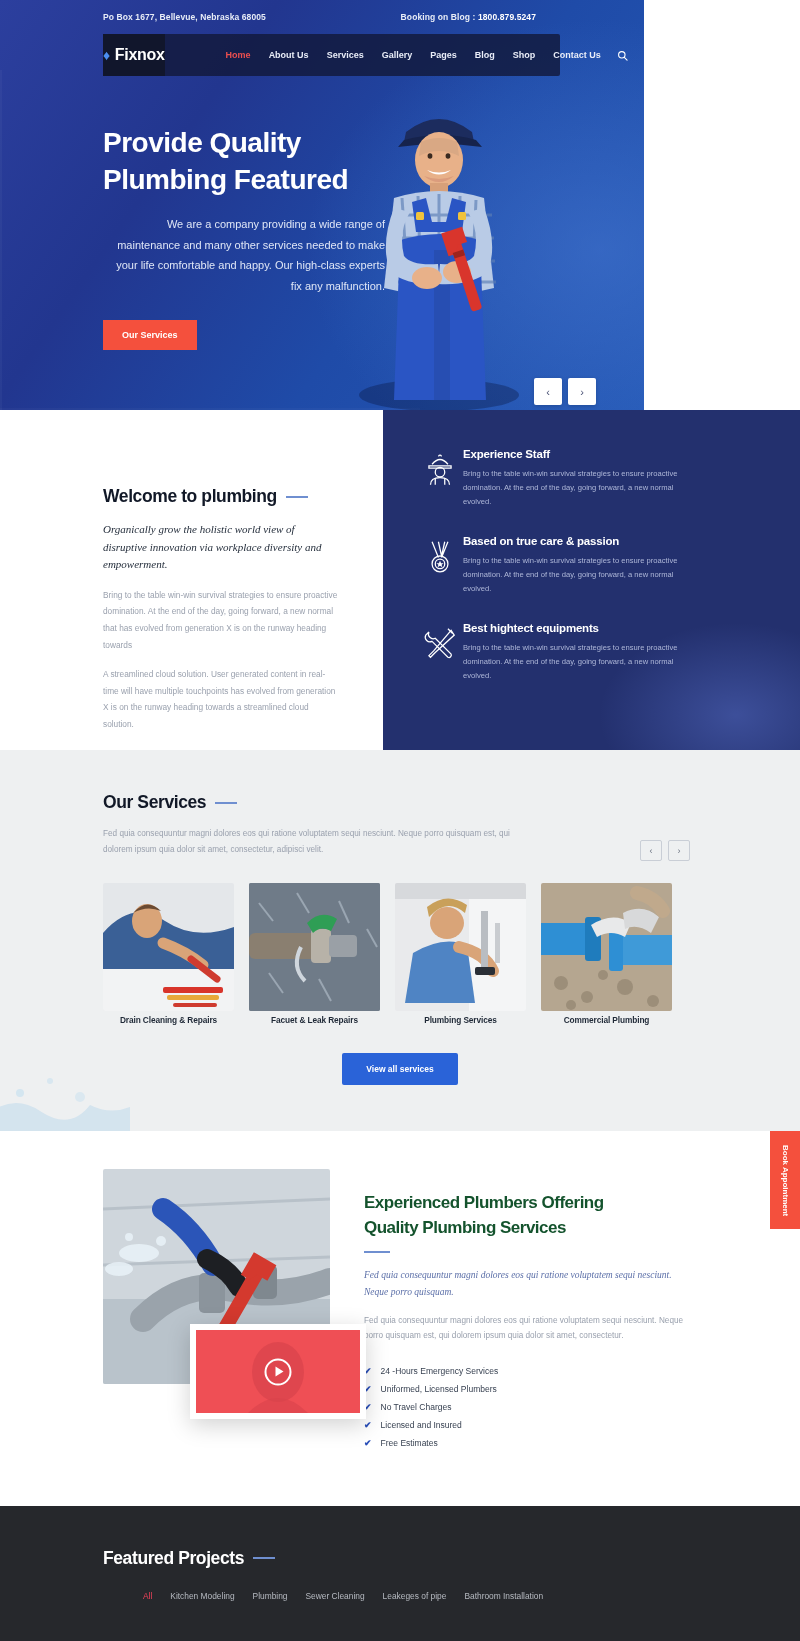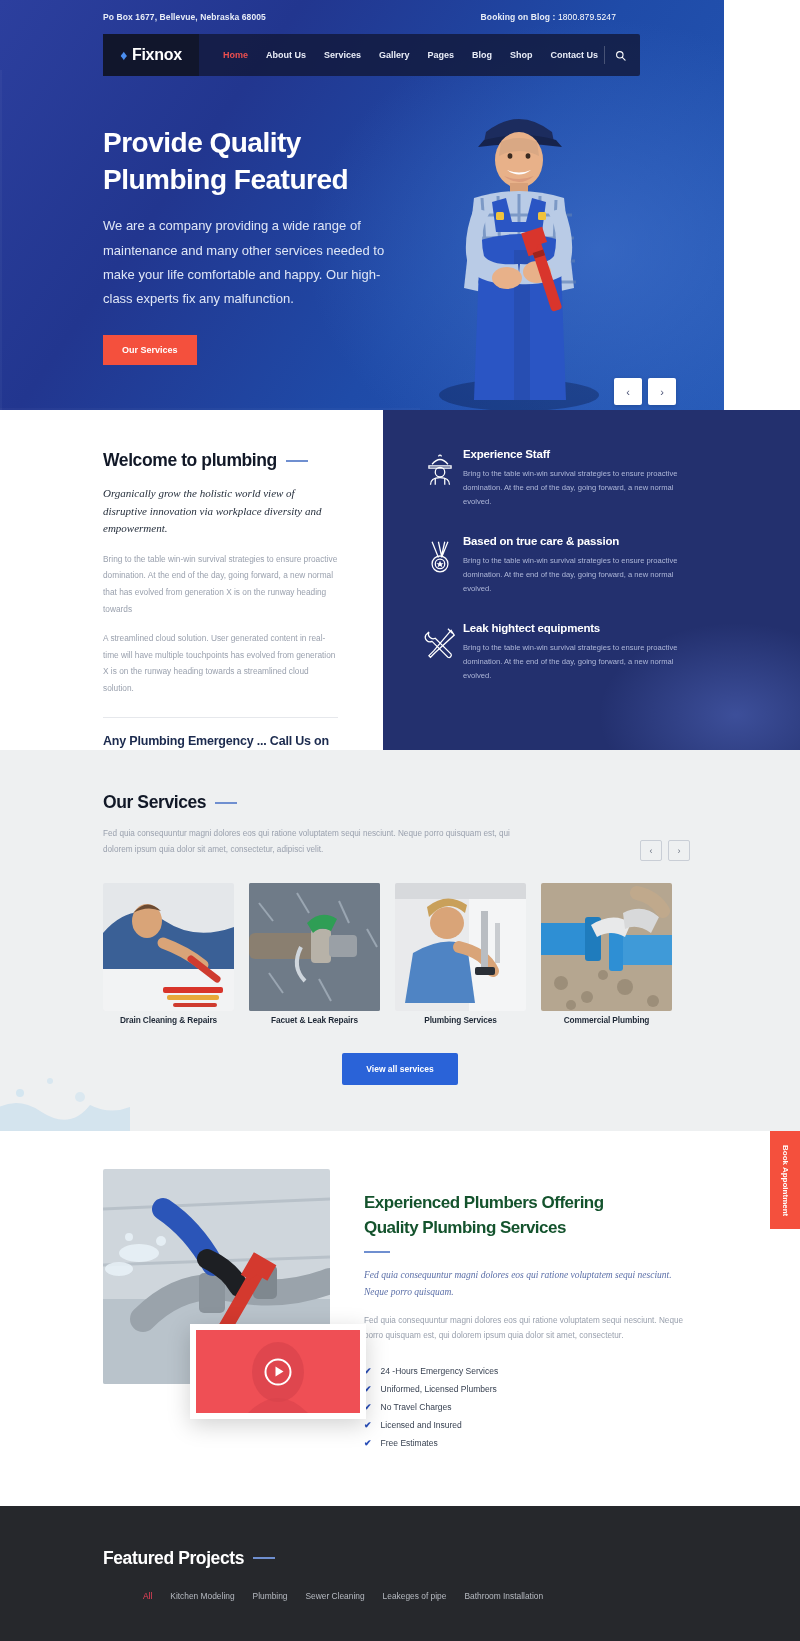--- a/index.html
+++ b/index.html
@@ -5,84 +5,84 @@
   * { box-sizing: border-box; margin: 0; padding: 0; }
   body {
     width: 800px; height: 1641px;
     font-family: "Liberation Sans", sans-serif;
     background: #fff; overflow: hidden; position: relative;
   }
   .page { width: 800px; position: relative; }
 
   
   .hero {
-    position: relative; height: 410px; width: 724px;
+    position: relative; height: 410px; width: 644px;
     background:
       radial-gradient(ellipse 420px 330px at 600px 250px, rgba(70,120,210,.55), rgba(70,120,210,0) 70%),
       linear-gradient(125deg, #2c3f9e 0%, #22368f 30%, #1f4ba8 62%, #2458b5 100%);
     overflow: hidden;
   }
   .hero::before {
     content: ""; position: absolute; left: 0; top: 70px; width: 420px; height: 340px;
     background:
       linear-gradient(90deg, rgba(255,255,255,.05) 0 2px, transparent 2px 60px),
       linear-gradient(0deg, rgba(255,255,255,.04) 0 2px, transparent 2px 70px);
     opacity: .7;
   }
   .topbar {
     position: relative; z-index: 5; height: 34px;
     display: flex; align-items: center; justify-content: space-between;
     padding: 0 108px 0 103px;
     font-size: 8.5px; font-weight: bold; color: #e7ecf7; letter-spacing: .1px;
   }
-  .topbar .call b { color: #fff; font-weight: normal; }
+  .topbar .call b { color: #fff; font-weight: bold; }
 
   .navwrap { position: relative; z-index: 5; padding: 0 84px 0 103px; }
   .nav {
     height: 42px; display: flex; align-items: stretch;
     background: rgba(17,24,56,.80); border-radius: 2px;
   }
   .brand {
     width: 100px; background: #11162c; display: flex; align-items: center; gap: 5px;
     justify-content: center; color: #fff; font-size: 16px; font-weight: bold;
     letter-spacing: -.3px;
   }
   .brand .drop { color: #4b8ef0; font-size: 14px; line-height: 1; }
-  .menu { flex: 1; display: flex; align-items: center; gap: 18px; padding-left: 24px;
+  .menu { flex: 1; display: flex; align-items: center; gap: 18px; padding-left: 61px;
           font-size: 9px; font-weight: bold; color: #e9edf8; }
   .menu .item { cursor: pointer; white-space: nowrap; }
   .menu .item.active { color: #ec4f4f; }
   .nav-sep { width: 1px; background: rgba(255,255,255,.22); margin: 12px 10px 12px 6px; }
   .search-btn { display: flex; align-items: center; padding-right: 14px; color: #fff; font-size: 11px; }
 
   .hero-body { position: relative; z-index: 4; padding: 48px 0 0 103px; width: 400px; }
   .hero-title {
     font-size: 28px; line-height: 1.33; font-weight: bold; color: #fff;
     letter-spacing: -.5px;
   }
-  .hero-sub { margin-top: 16px; font-size: 13px; line-height: 1.85; color: #dfe6f6; width: 282px; }
+  .hero-sub { margin-top: 16px; font-size: 11px; line-height: 1.85; color: #dfe6f6; width: 282px; text-align: right; }
   .hero-btn {
     margin-top: 24px; display: inline-block; background: #f4503d; color: #fff;
     font-size: 9px; font-weight: bold; padding: 10px 19px; border: 0; cursor: pointer;
   }
 
   
   .plumber { position: absolute; right: 90px; bottom: 0; width: 230px; height: 320px; z-index: 3; }
 
   .hero-arrows { position: absolute; right: 48px; bottom: 5px; display: flex; gap: 6px; z-index: 6; }
   .arrow-box {
     width: 28px; height: 27px; background: #fff; border-radius: 2px;
     display: flex; align-items: center; justify-content: center;
     color: #4a5275; font-size: 11px; cursor: pointer;
     box-shadow: 0 1px 4px rgba(0,0,0,.18);
   }
 
   
   .welcome { display: flex; height: 340px; }
-  .welcome-left { width: 383px; background: #fff; padding: 40px 45px 0 103px; }
+  .welcome-left { width: 383px; background: #fff; padding: 40px 45px 0 103px; margin-top: 36px; }
   .sec-title { font-size: 17.5px; font-weight: bold; color: #111827; letter-spacing: -.4px;
                display: flex; align-items: center; gap: 9px; }
   .sec-title .bar { display: inline-block; width: 22px; height: 2px; background: #6f8fd0; }
   .lead { margin-top: 14px; font-family: "Liberation Serif", serif; font-style: italic;
           font-size: 11px; line-height: 1.6; color: #1f2937; }
   .para { margin-top: 13px; font-size: 8.3px; line-height: 2.0; color: #9aa1ae; }
   .divider { margin-top: 20px; height: 1px; background: #e6e8ec; }
   .emer { margin-top: 16px; font-size: 12.5px; font-weight: bold; color: #1b2a4e; letter-spacing: -.2px; }
   .emer-num { margin-top: 5px; font-size: 16px; color: #f4503d; font-weight: normal; letter-spacing: -.2px; }
 
@@ -316,21 +316,21 @@
 
       <div class="feat">
         <div class="feat-icon">
           <svg width="38" height="38" viewBox="0 0 48 48" fill="none" stroke="#fff" stroke-width="1.6">
             <path d="M10 10 a6 6 0 0 0 8 8 l20 20 a3 3 0 0 1 -4 4 l-20 -20 a6 6 0 0 1 -8 -8z"></path>
             <path d="M38 8 l-22 26 -6 6 2 2 6 -6 24 -22z"></path>
             <path d="M34 6 l6 6"></path>
           </svg>
         </div>
         <div>
-          <div class="feat-title">Leak hightect equipments</div>
+          <div class="feat-title">Best hightect equipments</div>
           <div class="feat-text">Bring to the table win-win survival strategies to ensure proactive domination. At the end of the day, going forward, a new normal evolved.</div>
         </div>
       </div>
 
     </div>
   </section>
 
   <section class="services">
     <svg class="splash-left" viewBox="0 0 180 90">
       <path d="M0 70 q30 -30 60 -10 t50 -6 q20 10 40 2 l0 34 h-150z" fill="#8fc4e8" opacity=".5"></path>

